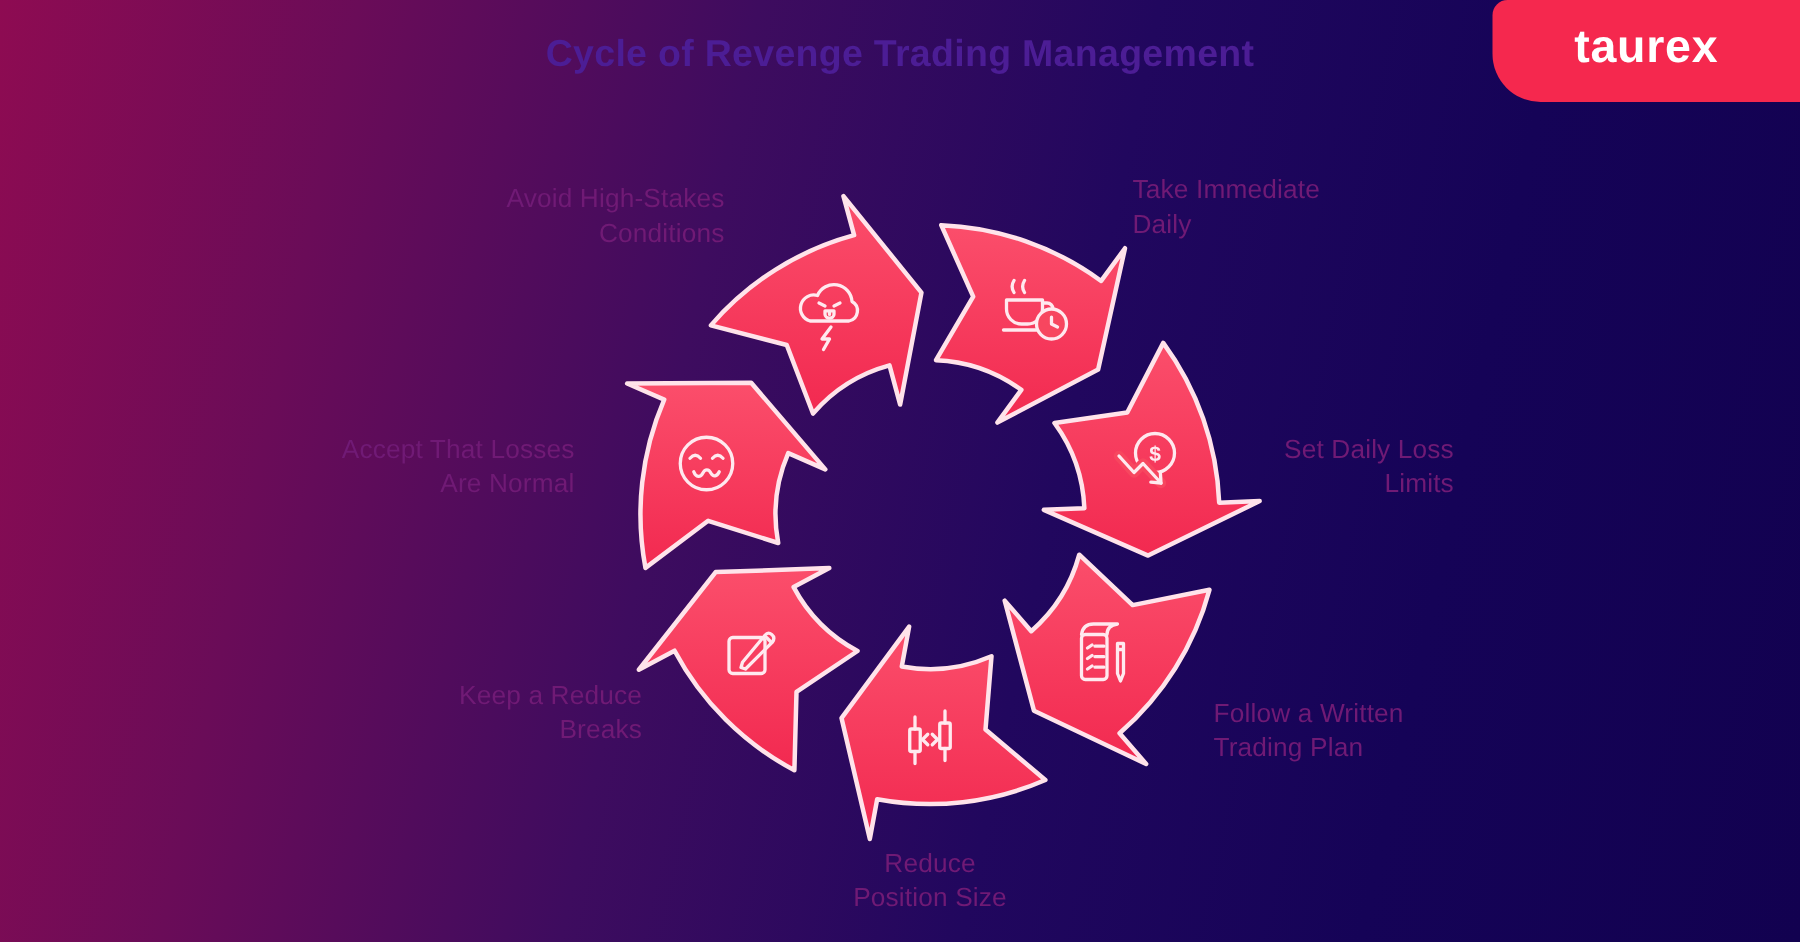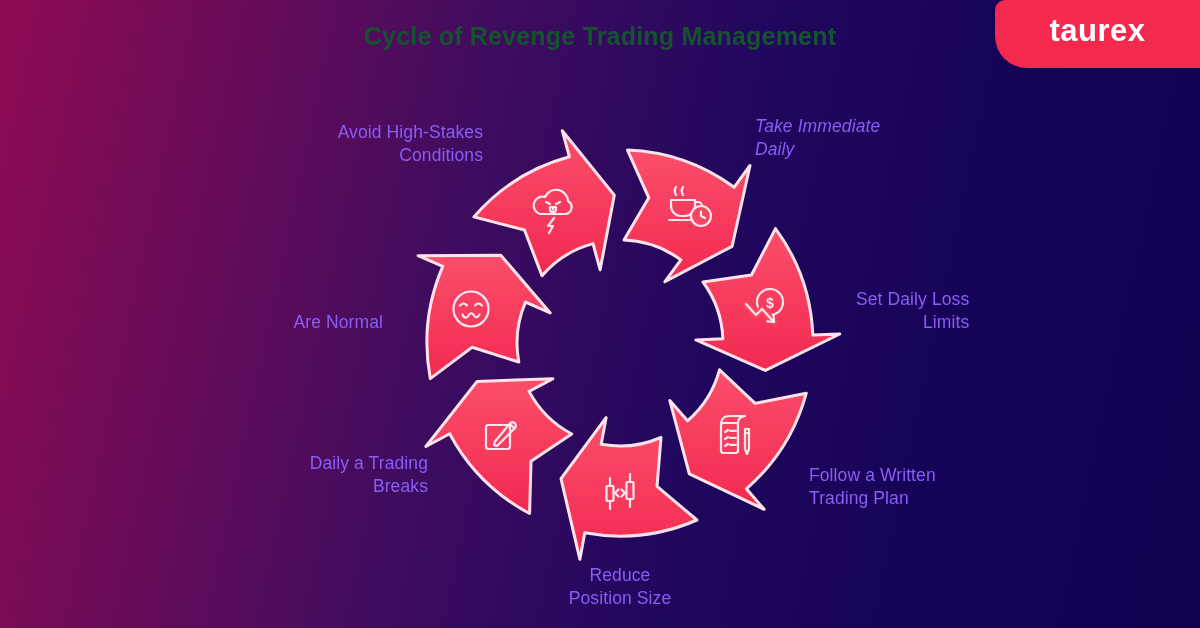--- a/index.html
+++ b/index.html
@@ -3,43 +3,43 @@
 <meta charset="utf-8">
 <style>
   html,body{margin:0;padding:0;}
   body{
     width:1200px;height:628px;overflow:hidden;position:relative;
     font-family:"Liberation Sans", sans-serif;
     background:linear-gradient(102deg,#8E0B52 0%,#6A0C58 18%,#3E0C5F 38%,#21075E 58%,#150357 78%,#120150 100%);
   }
   .title{
     position:absolute;top:22px;left:0;right:0;text-align:center;
-    color:#14532d;font-size:25px;font-weight:bold;letter-spacing:.2px;
+    color:#4c1d95;font-size:25px;font-weight:bold;letter-spacing:.2px;
   }
   .logo-badge{
     position:absolute;top:0;right:0;height:62px;min-width:153px;
     background:#F5284E;border-radius:10px 0 0 32px;
     display:flex;align-items:center;justify-content:center;padding:0 26px 6px 26px;
   }
   .logo-badge span{
     color:#FFFFFF;font-size:31px;font-weight:bold;letter-spacing:.5px;
   }
   svg.cycle{position:absolute;left:0;top:0;}
   .arrow-seg{
     fill:url(#arrowGrad);
     stroke:#FFE3EA;stroke-width:3;stroke-linejoin:round;
   }
   .icon{stroke:#FFE9EF;stroke-width:2.2;fill:none;stroke-linecap:round;stroke-linejoin:round;}
   .icon text{stroke:none;fill:#FFE9EF;font-family:"Liberation Sans",sans-serif;font-weight:bold;}
   .step-label{
-    position:absolute;color:#8b5cf6;font-size:17.5px;line-height:22.5px;
+    position:absolute;color:#701a75;font-size:17.5px;line-height:22.5px;
     font-weight:500;letter-spacing:.1px;
   }
   .l0{top:121px;right:717px;text-align:right;}
-  .l1{top:115px;left:755px;text-align:left;font-style:italic;}
+  .l1{top:115px;left:755px;text-align:left;}
   .l2{top:288px;left:856px;text-align:right;}
   .l3{top:464px;left:809px;text-align:left;}
   .l4{top:564px;left:520px;width:200px;text-align:center;}
   .l5{top:452px;right:772px;text-align:right;}
   .l6{top:288px;right:817px;text-align:right;}
 </style>
 </head>
 <body>
 
 <div class="title">Cycle of Revenge Trading Management</div>
@@ -135,19 +135,19 @@
 </div>
 <div class="step-label l3">
   <span>Follow a Written</span><br>
   <span>Trading Plan</span>
 </div>
 <div class="step-label l4">
   <span>Reduce</span><br>
   <span>Position Size</span>
 </div>
 <div class="step-label l5">
-  <span>Daily a Trading</span><br>
+  <span>Keep a Reduce</span><br>
   <span>Breaks</span>
 </div>
 <div class="step-label l6">
-  <br>
+  <span>Accept That Losses</span><br>
   <span>Are Normal</span>
 </div>
 
 </body></html>

